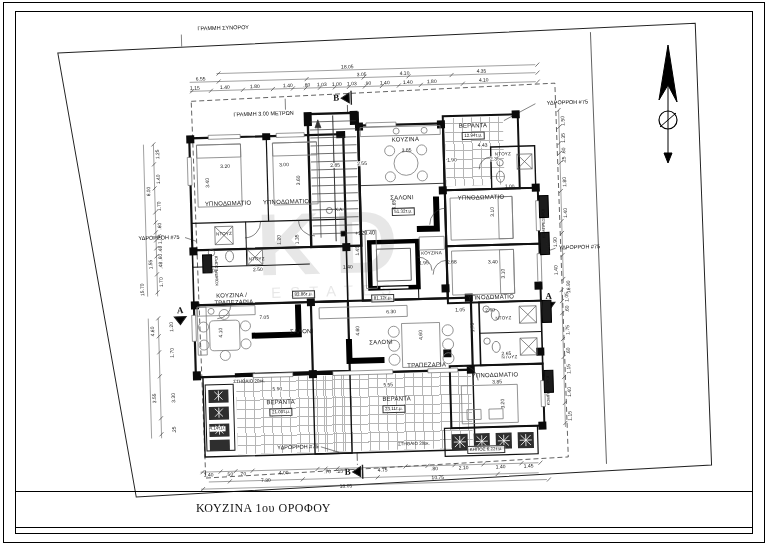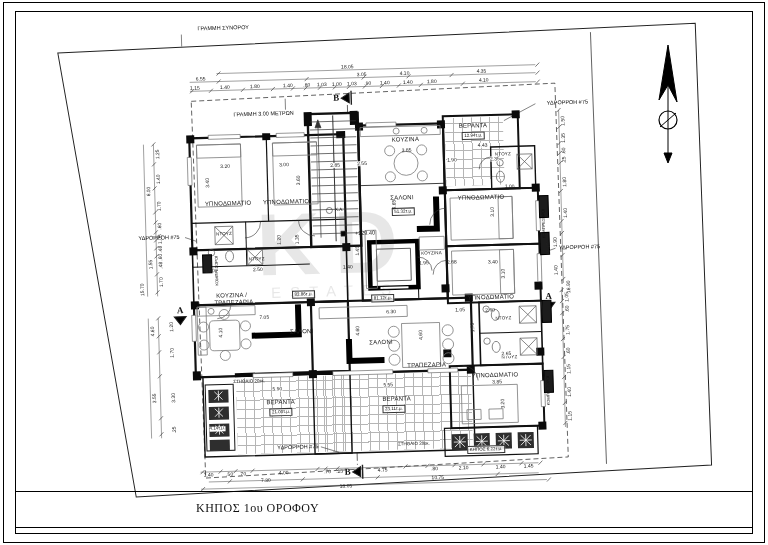--- a/index.html
+++ b/index.html
@@ -466,15 +466,15 @@
       <circle cx="28" cy="85" r="9" fill="none" stroke-width="1.2"></circle>
       <line x1="20" y1="92" x2="36" y2="78" stroke-width="1"></line>
       <polygon points="24,118 32,118 28,128"></polygon>
     </g>
   </svg>
 
   <div class="frame-outer"></div>
   <div class="frame-inner"></div>
   <div class="title-line" style="top:491px"></div>
   <div class="title-line" style="top:527px"></div>
-  <div class="ptitle" style="left:196px;top:501px">ΚΗΠΟΣ 1ου ΟΡΟΦΟΥ</div>
+  <div class="ptitle" style="left:196px;top:501px">ΚΟΥΖΙΝΑ 1ου ΟΡΟΦΟΥ</div>
 
 </div>
 
 </body></html>

